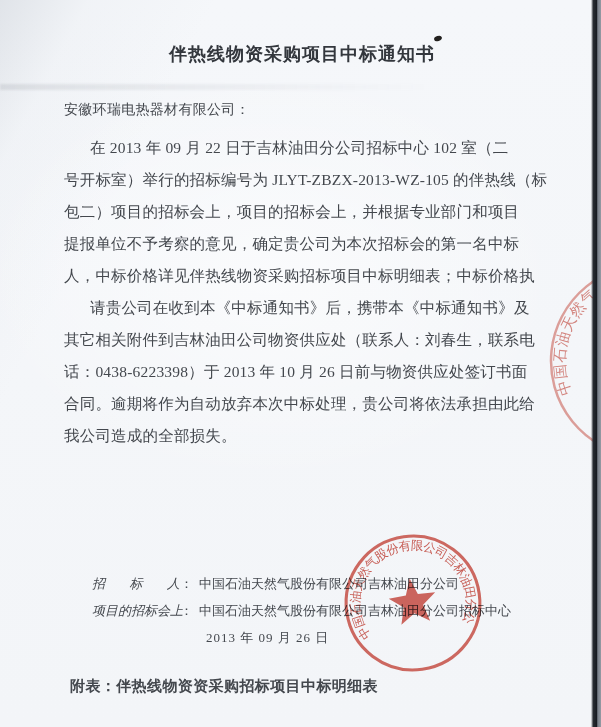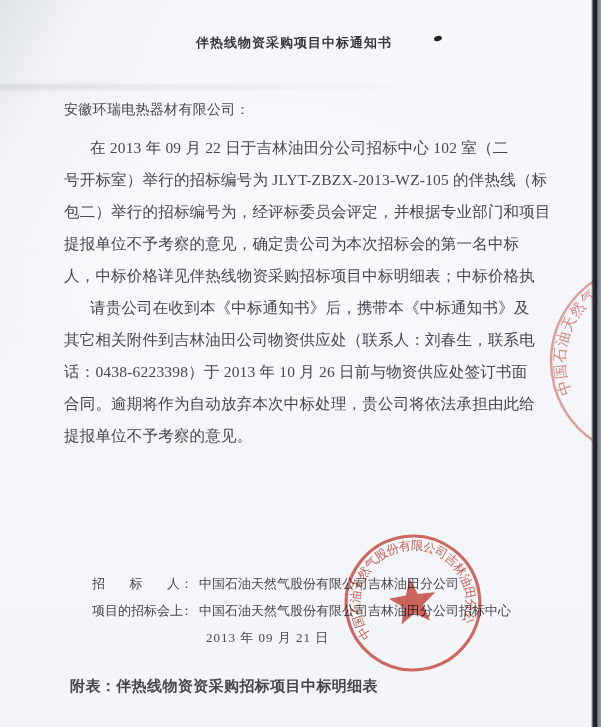--- a/index.html
+++ b/index.html
@@ -9,22 +9,22 @@
     overflow:hidden;
     background:
       radial-gradient(ellipse 420px 300px at 45% 38%, rgba(255,255,255,.55), rgba(255,255,255,0) 70%),
       linear-gradient(118deg, rgba(176,183,193,.30) 0%, rgba(214,219,226,.14) 9%, rgba(244,246,249,0) 22%),
       linear-gradient(0deg, #f3f5f8, #f5f7fa);
     font-family:"Liberation Serif","DejaVu Serif",serif;
     color:#3d4146;
   }
   .doc-title {
     position:absolute; top:34px; left:0; width:588px;
-    margin:0; text-align:center;
-    font-size:13px; font-weight:600; letter-spacing:1px; color:#33373d;
+    margin:8px; text-align:center;
+    font-size:18px; font-weight:600; letter-spacing:1px; color:#33373d;
   }
   .ink-dot {
     position:absolute; left:434px; top:36px; width:8px; height:5px;
     background:#23211f; border-radius:50%;
     transform:rotate(-18deg);
   }
   .streak {
     position:absolute; left:0; top:84px; width:430px; height:6px;
     background:linear-gradient(to right, rgba(118,124,133,.16), rgba(118,124,133,.05) 65%, rgba(118,124,133,0));
     filter:blur(1px);
@@ -41,20 +41,21 @@
   .body-text .line { height:32px;font-family:Liberation Serif, serif; }
   .body-text .ind { padding-left:26px; }
   .sig-block {
     position:absolute; top:570px; left:92px;
     font-size:13px; line-height:27px; color:#44484e; white-space:nowrap;
   }
   .sig-label {
     display:inline-block; width:88px;
     text-align:justify; text-align-last:justify;
     vertical-align:bottom;
+    font-style:italic;
   }
   .sig-colon { display:inline-block; margin-right:6px; }
   .sig-date { padding-left:114px; letter-spacing:1px; }
   .attachment {
     position:absolute; top:677px; left:70px;
     font-size:15px; letter-spacing:.4px; color:#43474d;font-weight:bold;
   }
   .seal-main {
     position:absolute; left:341px; top:531px; width:144px; height:144px;
     transform:rotate(-8deg);
@@ -80,38 +81,38 @@
   <div class="streak"></div>
 
   <h1 class="doc-title">伴热线物资采购项目中标通知书</h1>
   <div class="ink-dot"></div>
 
   <div class="salutation">安徽环瑞电热器材有限公司：</div>
 
   <div class="body-text">
     <div class="line ind">在 2013 年 09 月 22 日于吉林油田分公司招标中心 102 室（二</div>
     <div class="line">号开标室）举行的招标编号为 JLYT-ZBZX-2013-WZ-105 的伴热线（标</div>
-    <div class="line">包二）举行的招标编号为，经评标委员会评定，并根据专业部门和项目</div>
+    <div class="line">包二）项目的招标会上，项目的招标会上，并根据专业部门和项目</div>
     <div class="line">提报单位不予考察的意见，确定贵公司为本次招标会的第一名中标</div>
     <div class="line">人，中标价格详见伴热线物资采购招标项目中标明细表；中标价格执</div>
     <div class="line ind">请贵公司在收到本《中标通知书》后，携带本《中标通知书》及</div>
     <div class="line">其它相关附件到吉林油田公司物资供应处（联系人：刘春生，联系电</div>
     <div class="line">话：0438-6223398）于 2013 年 10 月 26 日前与物资供应处签订书面</div>
     <div class="line">合同。逾期将作为自动放弃本次中标处理，贵公司将依法承担由此给</div>
-    <div class="line">提报单位不予考察的意见。</div>
+    <div class="line">我公司造成的全部损失。</div>
   </div>
 
   <div class="sig-block">
     <div>
       <span class="sig-label">招标人</span><span class="sig-colon">：</span><span>中国石油天然气股份有限公司吉林油田分公司</span>
     </div>
     <div>
       <span class="sig-label">项目的招标会上</span><span class="sig-colon">：</span><span>中国石油天然气股份有限公司吉林油田分公司招标中心</span>
     </div>
-    <div class="sig-date">2013 年 09 月 21 日</div>
+    <div class="sig-date">2013 年 09 月 26 日</div>
   </div>
 
   <div class="attachment">附表：伴热线物资资采购招标项目中标明细表</div>
 
   <svg class="seal-main" viewBox="0 0 140 140" xmlns="http://www.w3.org/2000/svg">
     <circle cx="70" cy="70" r="65" fill="none" stroke="#cc493e" stroke-width="3" opacity="0.88"></circle>
     <polygon points="70,46 75.9,61.9 92.8,62.6 79.5,73.1 84.1,89.4 70,80 55.9,89.4 60.5,73.1 47.2,62.6 64.1,61.9" fill="#cc493e" opacity="0.9"></polygon>
     <defs>
       <path id="ringPathMain" d="M 25 96 A 52 52 0 1 1 115 96" fill="none"></path>
     </defs>

